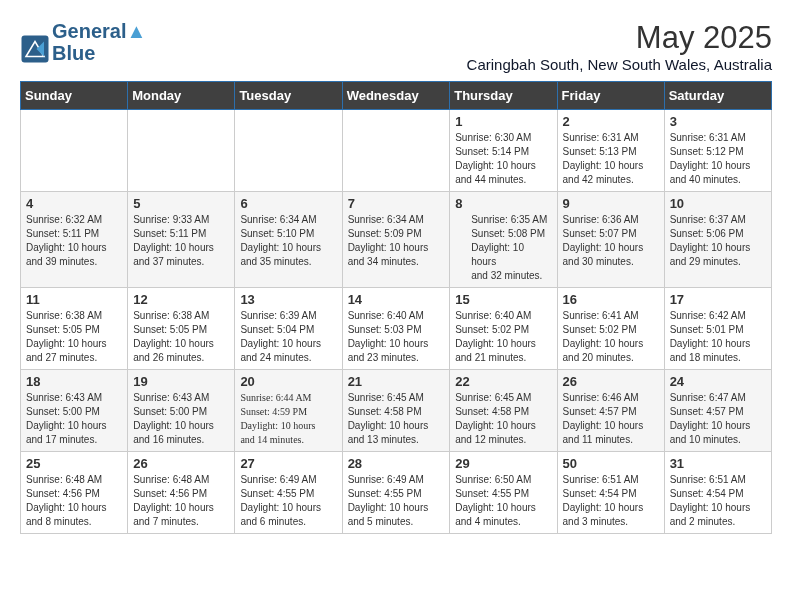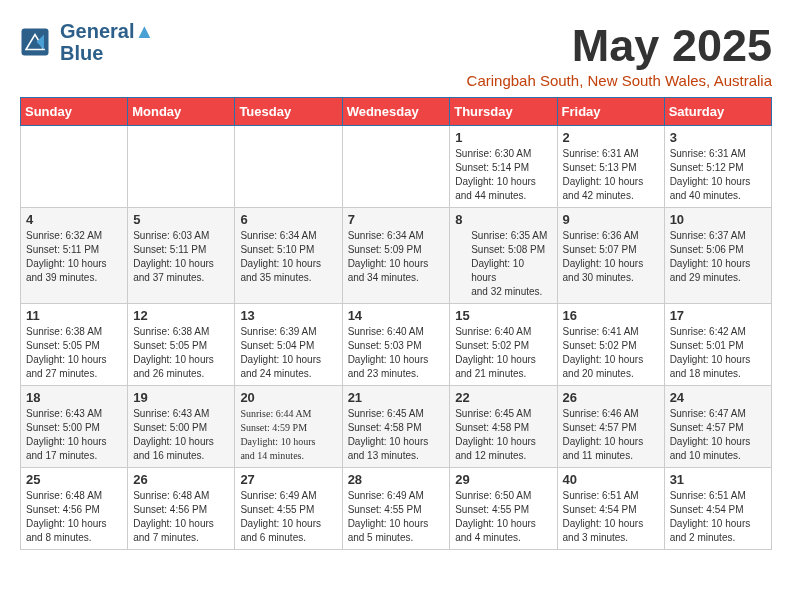--- a/index.html
+++ b/index.html
@@ -11,56 +11,55 @@
       padding: 20px;
     }
     .header {
       display: flex;
       justify-content: space-between;
       align-items: flex-start;
       margin-bottom: 8px;
     }
     .logo {
       display: flex;
-      align-items: center;
-      gap: 8px;
+      align-items: flex-end;
     }
     .logo-text {
       font-size: 20px;
       font-weight: bold;
       color: #2c5f8a;
       line-height: 1.1;
     }
     .logo-text span {
       color: #4a9fd4;
     }
     .logo-icon {
       width: 30px;
       height: 30px;
       margin-right: 2px;
     }
     .title-block {
       text-align: right;
     }
     .month-title {
-      font-size: 45px;
-      font-weight: bold;
+      font-size: 31px;
+      font-weight: normal;
       color: #333;
     }
     .subtitle {
       font-size: 15px;
-      color: #c2410c;
+      color: #0f172a;
     }
     table {
       width: 100%;
       border-collapse: collapse;
       font-size: 11px;
     }
     thead tr th {
-      background-color: #ef4444;
+      background-color: #404040;
       color: #fff;
       padding: 6px 4px;
       text-align: left;
       font-size: 13px;
       font-weight: bold;
       border: 1px solid #2c6fad;
     }
     tbody tr td {
       border: 1px solid #ccc;
       padding: 4px 5px;
@@ -152,21 +151,21 @@
       <tr>
         <td>
           <span class="day-num">4</span>
           <div class="day-info" style="white-space: pre-line;">Sunrise: 6:32 AM
 Sunset: 5:11 PM
 Daylight: 10 hours
 and 39 minutes.</div>
         </td>
         <td>
           <span class="day-num">5</span>
-          <div class="day-info" style="white-space: pre-line;">Sunrise: 6:03 AM
+          <div class="day-info" style="white-space: pre-line;">Sunrise: 9:33 AM
 Sunset: 5:11 PM
 Daylight: 10 hours
 and 37 minutes.</div>
         </td>
         <td>
           <span class="day-num">6</span>
           <div class="day-info" style="white-space: pre-line;">Sunrise: 6:34 AM
 Sunset: 5:10 PM
 Daylight: 10 hours
 and 35 minutes.</div>
@@ -332,21 +331,21 @@
 and 5 minutes.</div>
         </td>
         <td>
           <span class="day-num">29</span>
           <div class="day-info" style="white-space: pre-line;">Sunrise: 6:50 AM
 Sunset: 4:55 PM
 Daylight: 10 hours
 and 4 minutes.</div>
         </td>
         <td>
-          <span class="day-num">40</span>
+          <span class="day-num">50</span>
           <div class="day-info" style="white-space: pre-line;">Sunrise: 6:51 AM
 Sunset: 4:54 PM
 Daylight: 10 hours
 and 3 minutes.</div>
         </td>
         <td>
           <span class="day-num">31</span>
           <div class="day-info" style="white-space: pre-line;">Sunrise: 6:51 AM
 Sunset: 4:54 PM
 Daylight: 10 hours

